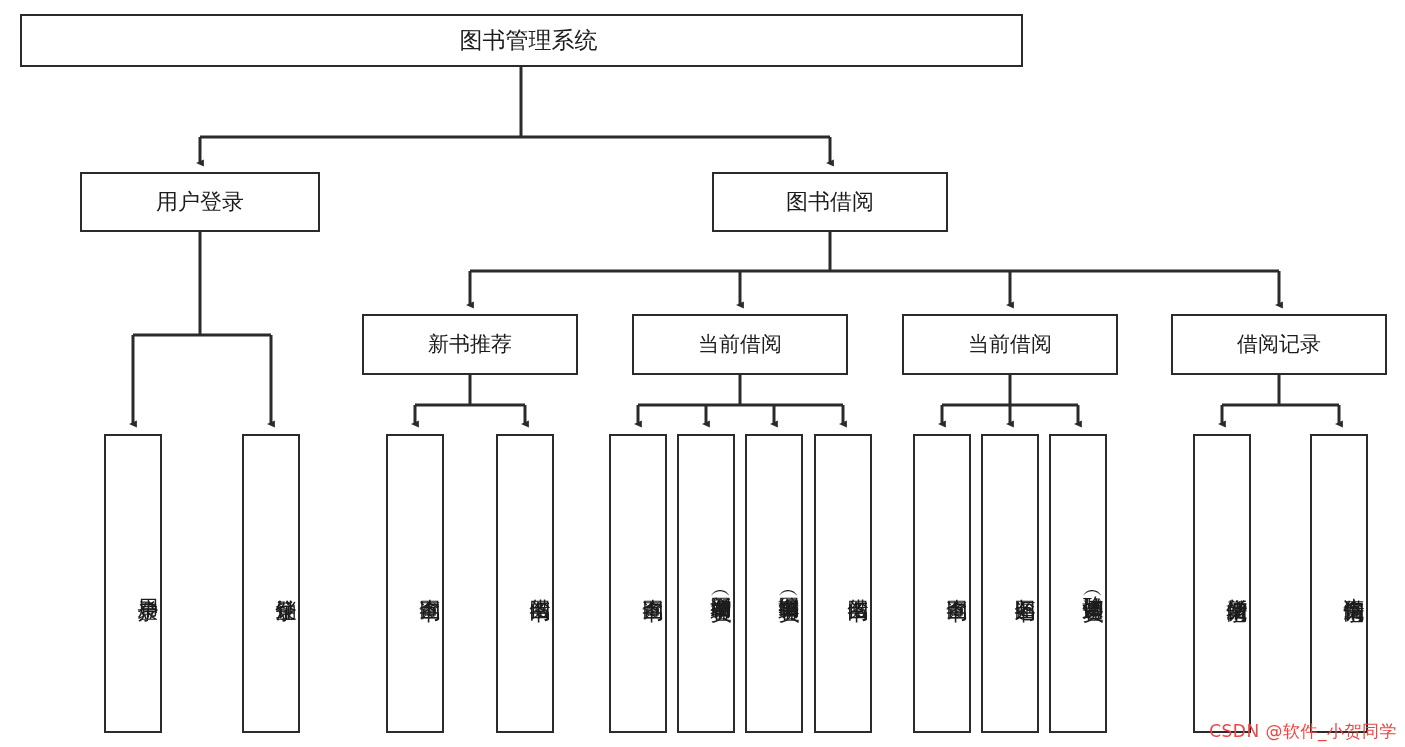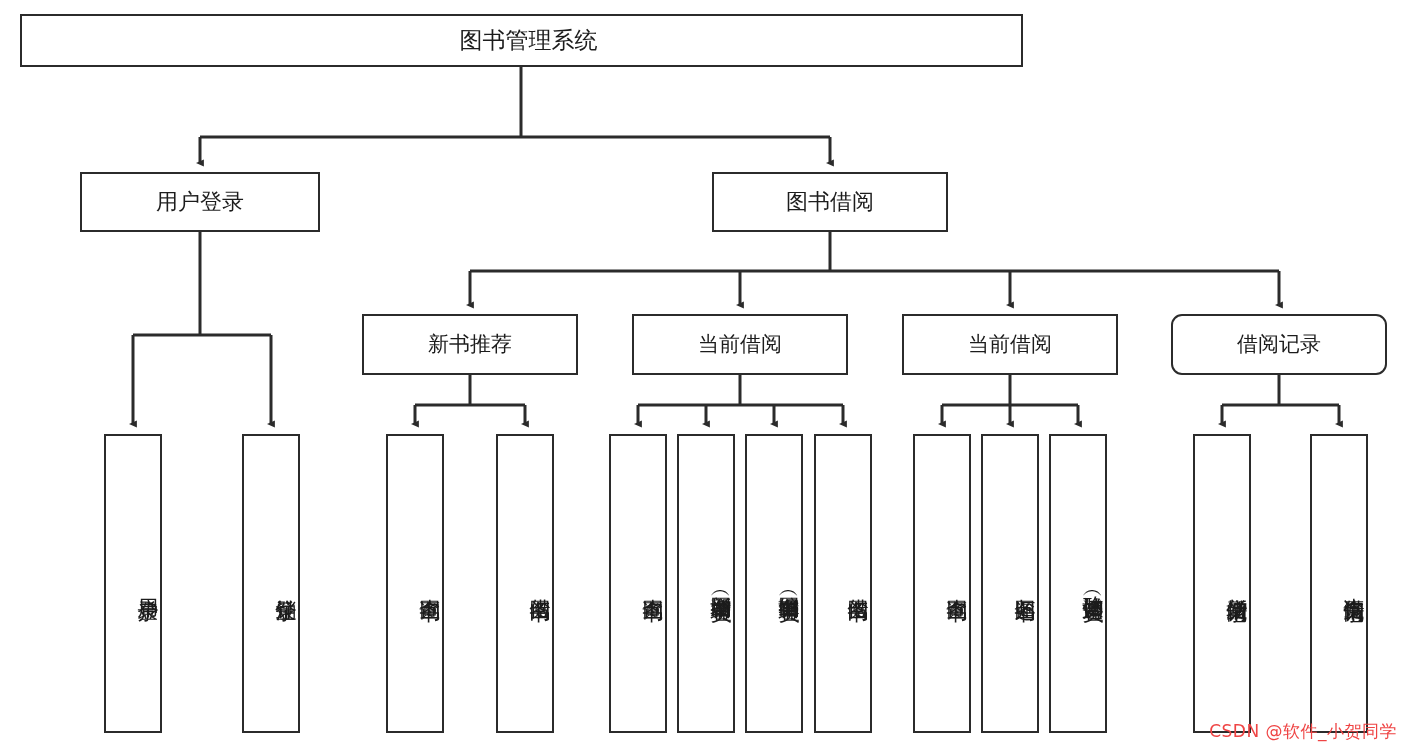--- a/index.html
+++ b/index.html
@@ -139,21 +139,21 @@
 
   <div class="node lvl3" style="left:362px;top:314px;width:216px;height:61px;">
     <span class="label">新书推荐</span>
   </div>
   <div class="node lvl3" style="left:632px;top:314px;width:216px;height:61px;">
     <span class="label">当前借阅</span>
   </div>
   <div class="node lvl3" style="left:902px;top:314px;width:216px;height:61px;">
     <span class="label">当前借阅</span>
   </div>
-  <div class="node lvl3" style="left:1171px;top:314px;width:216px;height:61px;border-radius:11px;">
+  <div class="node lvl3" style="left:1171px;top:314px;width:216px;height:61px;">
     <span class="label">借阅记录</span>
   </div>
 
   <div class="node leaf" style="left:104px;top:434px;width:58px;height:299px;">
     <span class="label">用户登录</span>
   </div>
   <div class="node leaf" style="left:242px;top:434px;width:58px;height:299px;">
     <span class="label">注销登录</span>
   </div>
 

